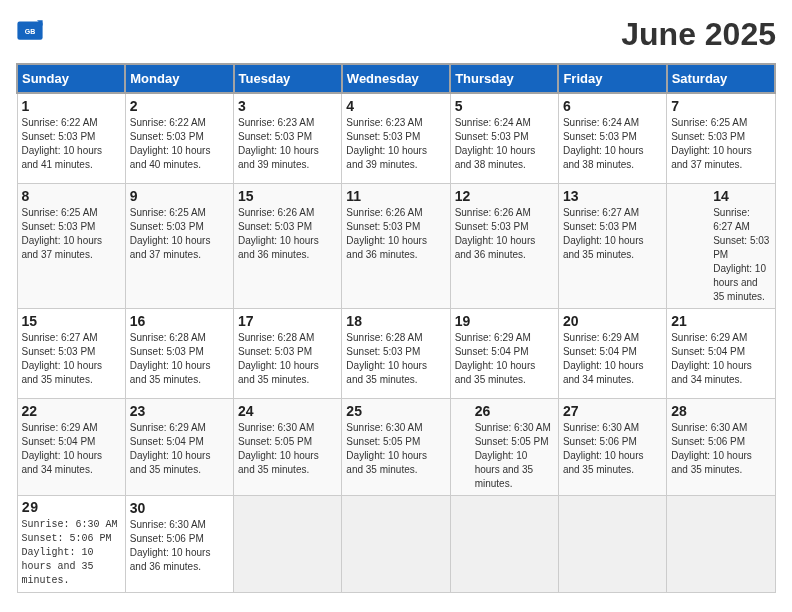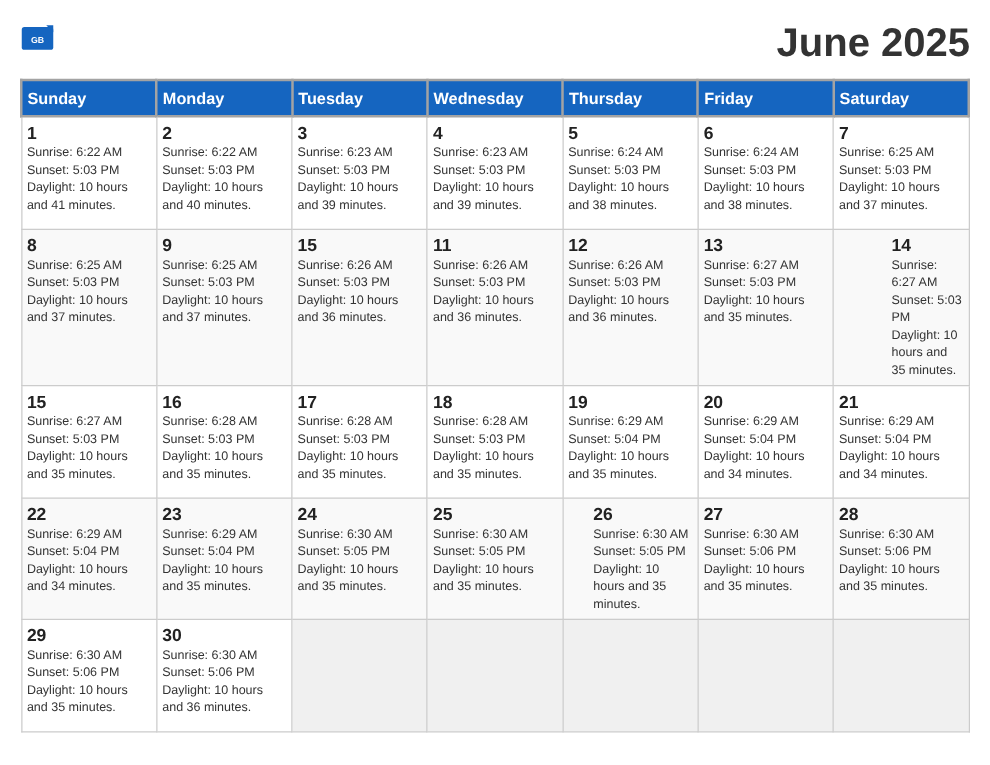--- a/index.html
+++ b/index.html
@@ -220,21 +220,21 @@
         <td style="width: 14.2857%; height: 90px;">
           <span class="day-number">27</span>
           <div class="day-info">Sunrise: 6:30 AM<br>Sunset: 5:06 PM<br>Daylight: 10 hours and 35 minutes.</div>
         </td>
         <td style="width: 14.2857%; height: 90px; margin-left: 44px;">
           <span class="day-number">28</span>
           <div class="day-info">Sunrise: 6:30 AM<br>Sunset: 5:06 PM<br>Daylight: 10 hours and 35 minutes.</div>
         </td>
       </tr>
       <tr>
-        <td style="width: 14.2857%; height: 90px;">
+        <td style="width: 14.2857%; height: 90px; font-family: Liberation Mono, monospace;">
           <span class="day-number">29</span>
           <div class="day-info">Sunrise: 6:30 AM<br>Sunset: 5:06 PM<br>Daylight: 10 hours and 35 minutes.</div>
         </td>
         <td style="width: 14.2857%; height: 90px;">
           <span class="day-number">30</span>
           <div class="day-info">Sunrise: 6:30 AM<br>Sunset: 5:06 PM<br>Daylight: 10 hours and 36 minutes.</div>
         </td>
         <td class="empty" style="width: 14.2857%; height: 90px;"></td>
         <td class="empty" style="width: 14.2857%; height: 90px;"></td>
         <td class="empty" style="width: 14.2857%; height: 90px;"></td>

